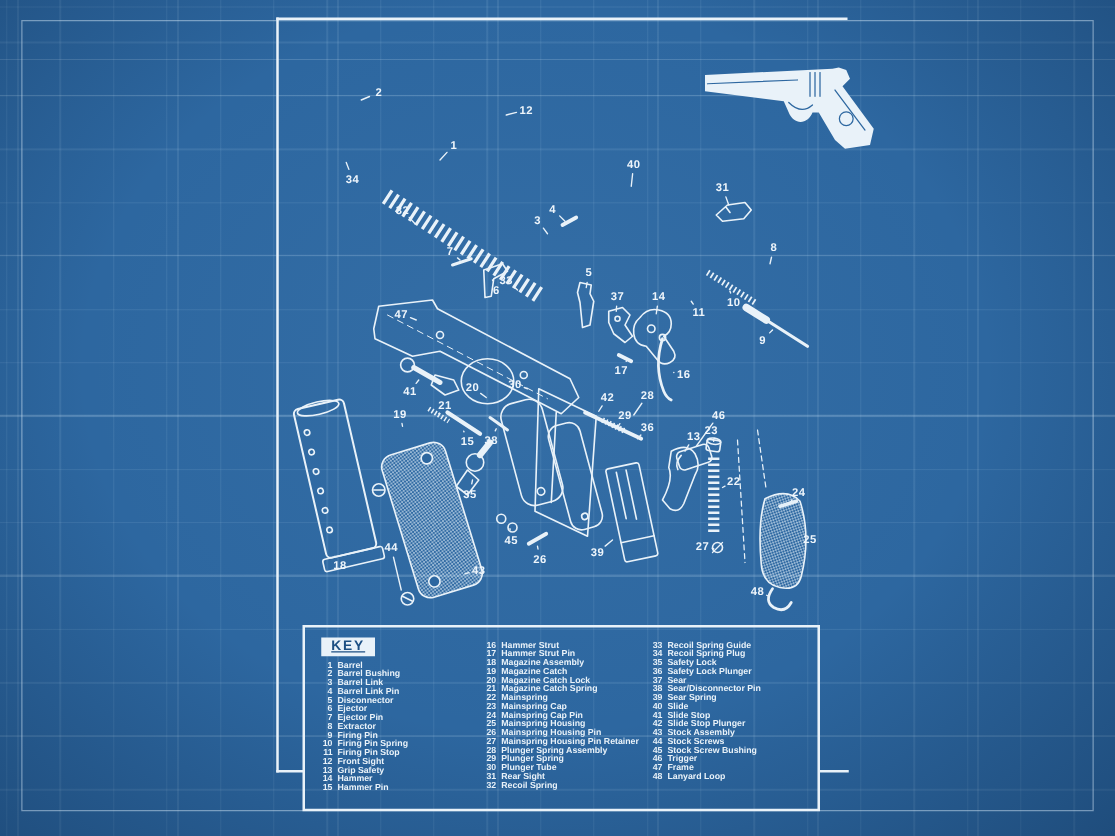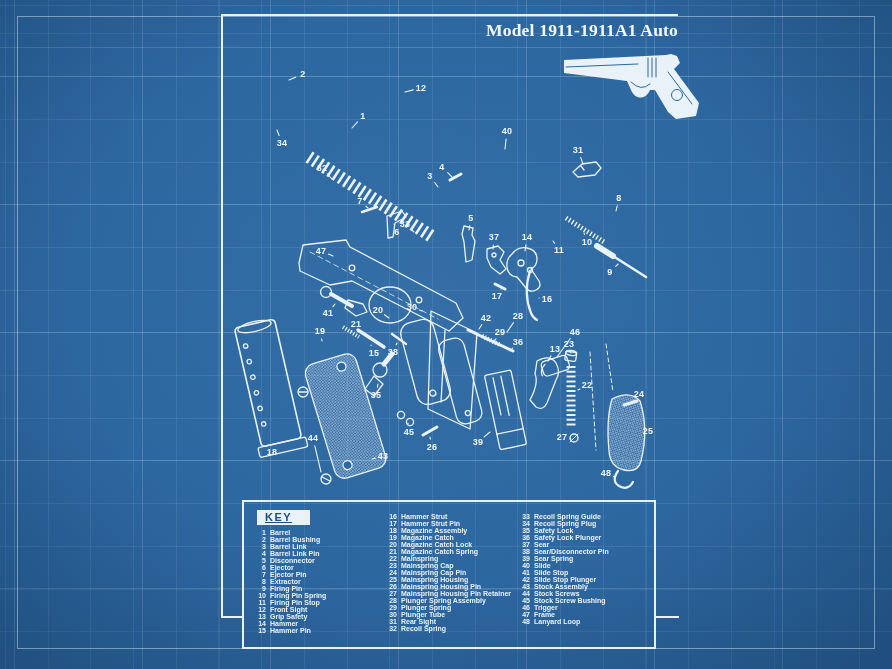--- a/index.html
+++ b/index.html
@@ -24,41 +24,40 @@
   .f-tick-r{left:655px;top:616px;width:24px;height:2px;}
   .title{position:absolute;left:486px;top:20px;margin:0;
     font:700 17.5px "Liberation Serif",serif;color:#f3f8fc;letter-spacing:.2px;white-space:nowrap;}
   .art{position:absolute;left:0;top:0;}
   .callout-layer{position:absolute;left:0;top:0;width:892px;height:669px;pointer-events:none;}
   .callout{position:absolute;transform:translate(-50%,-50%);
     font:700 9px "Liberation Sans",sans-serif;color:#eef5fb;letter-spacing:.3px;white-space:nowrap;}
   .key-box{position:absolute;left:242px;top:500px;width:414px;height:149px;
     border:2px solid #e9f2f9;box-sizing:border-box;}
   .key-title{position:absolute;left:13px;top:8px;background:#e9f2f9;color:#1c4f83;
-    font:700 11px "Liberation Sans",sans-serif;padding:1px 18px 2px 8px;letter-spacing:1.5px;text-decoration:underline;}
+    font:700 11px "Liberation Sans",sans-serif;padding:1px 8px 2px 8px;letter-spacing:1.5px;text-decoration:underline;}
   .key-col{position:absolute;top:11px;}
   .key-col1{left:8px;top:27px;}
   .key-col2{left:139px;}
   .key-col3{left:272px;}
   .krow{display:flex;line-height:7.65px;font:700 7px "Liberation Sans",sans-serif;color:#e9f2f9;}
   .knum{width:14px;text-align:right;margin-right:4px;flex:none;}
   .klabel{white-space:nowrap;}
 </style>
 </head>
 <body>
 
 <div class="stage">
 
   <div class="outer-border"></div>
   <div class="fline f-top"></div>
   <div class="fline f-left"></div>
   <div class="fline f-tick-l"></div>
   <div class="fline f-tick-r"></div>
 
-  <h1 class="title">Model 1911-1911A1 Auto</h1>
 
   <svg class="art" width="892" height="669" viewBox="0 0 892 669">
     <defs>
       <pattern id="checker" width="3" height="3" patternUnits="userSpaceOnUse" patternTransform="rotate(25)">
         <path d="M0 0 L3 3 M3 0 L0 3" stroke="rgba(223,236,247,.8)" stroke-width="0.55" fill="none"></path>
       </pattern>
     </defs>
 
     <g stroke="#e9f2f9" stroke-width="1.3" fill="none" stroke-linejoin="round" stroke-linecap="round">
 

